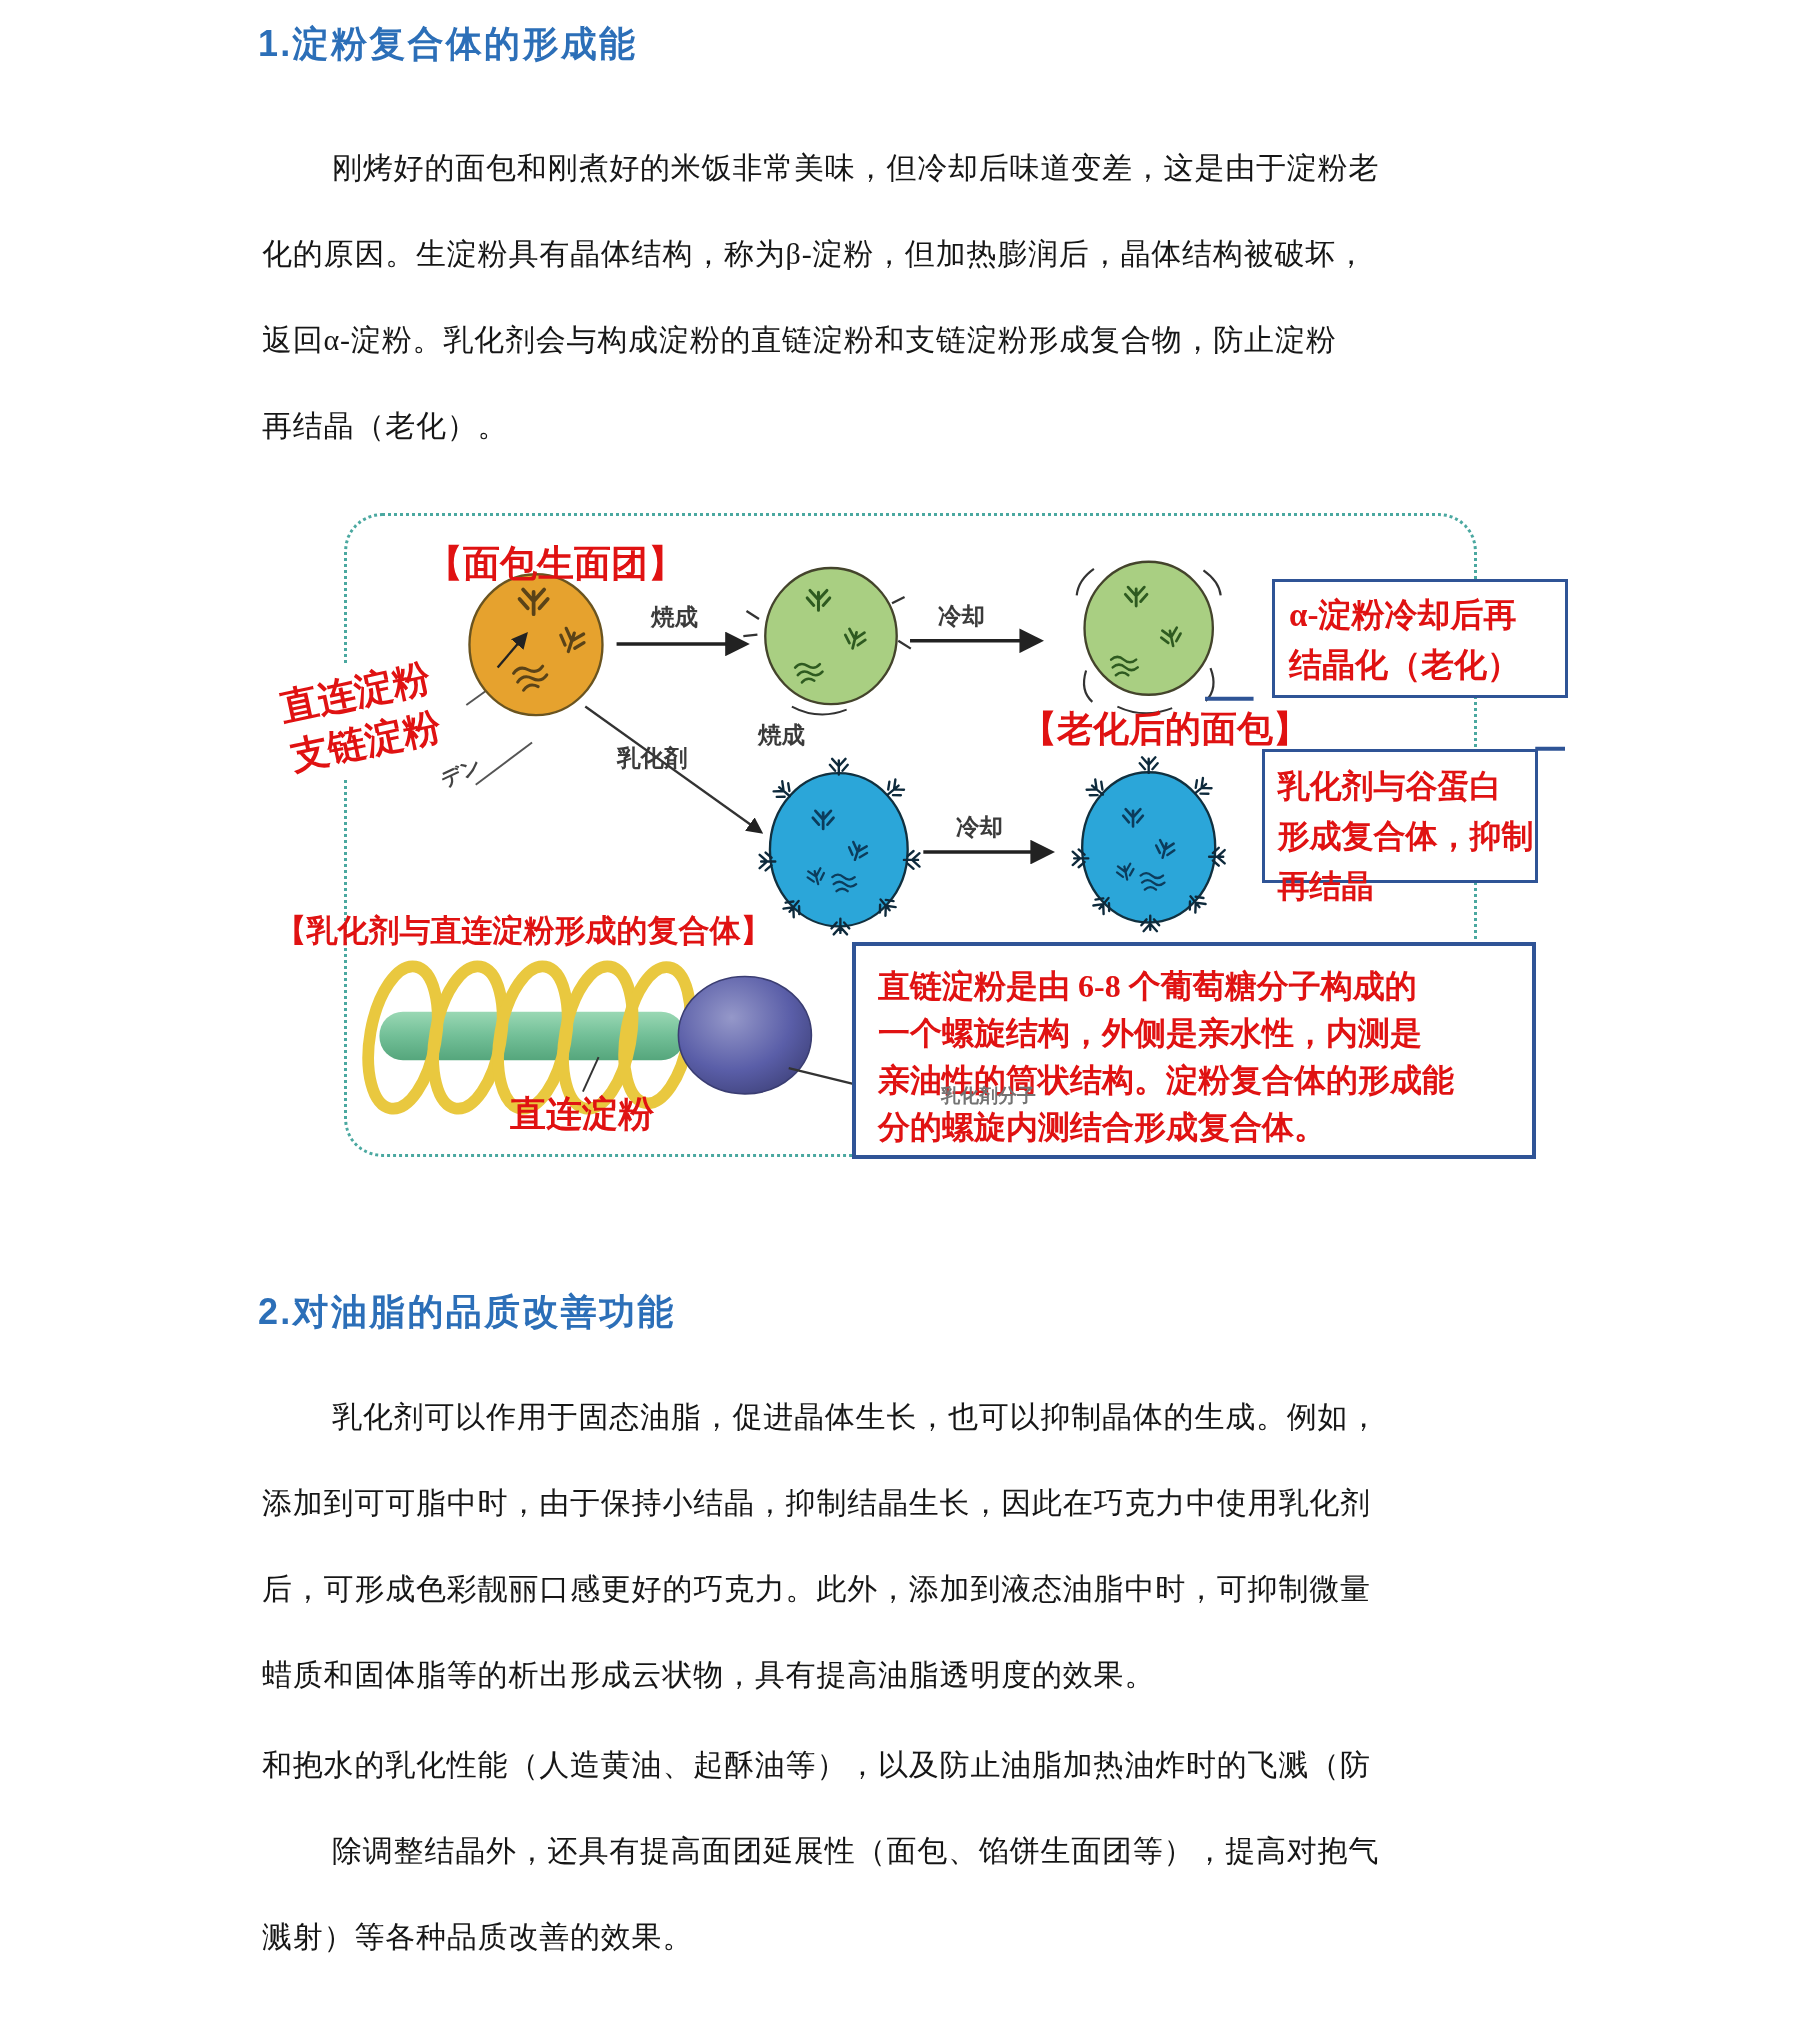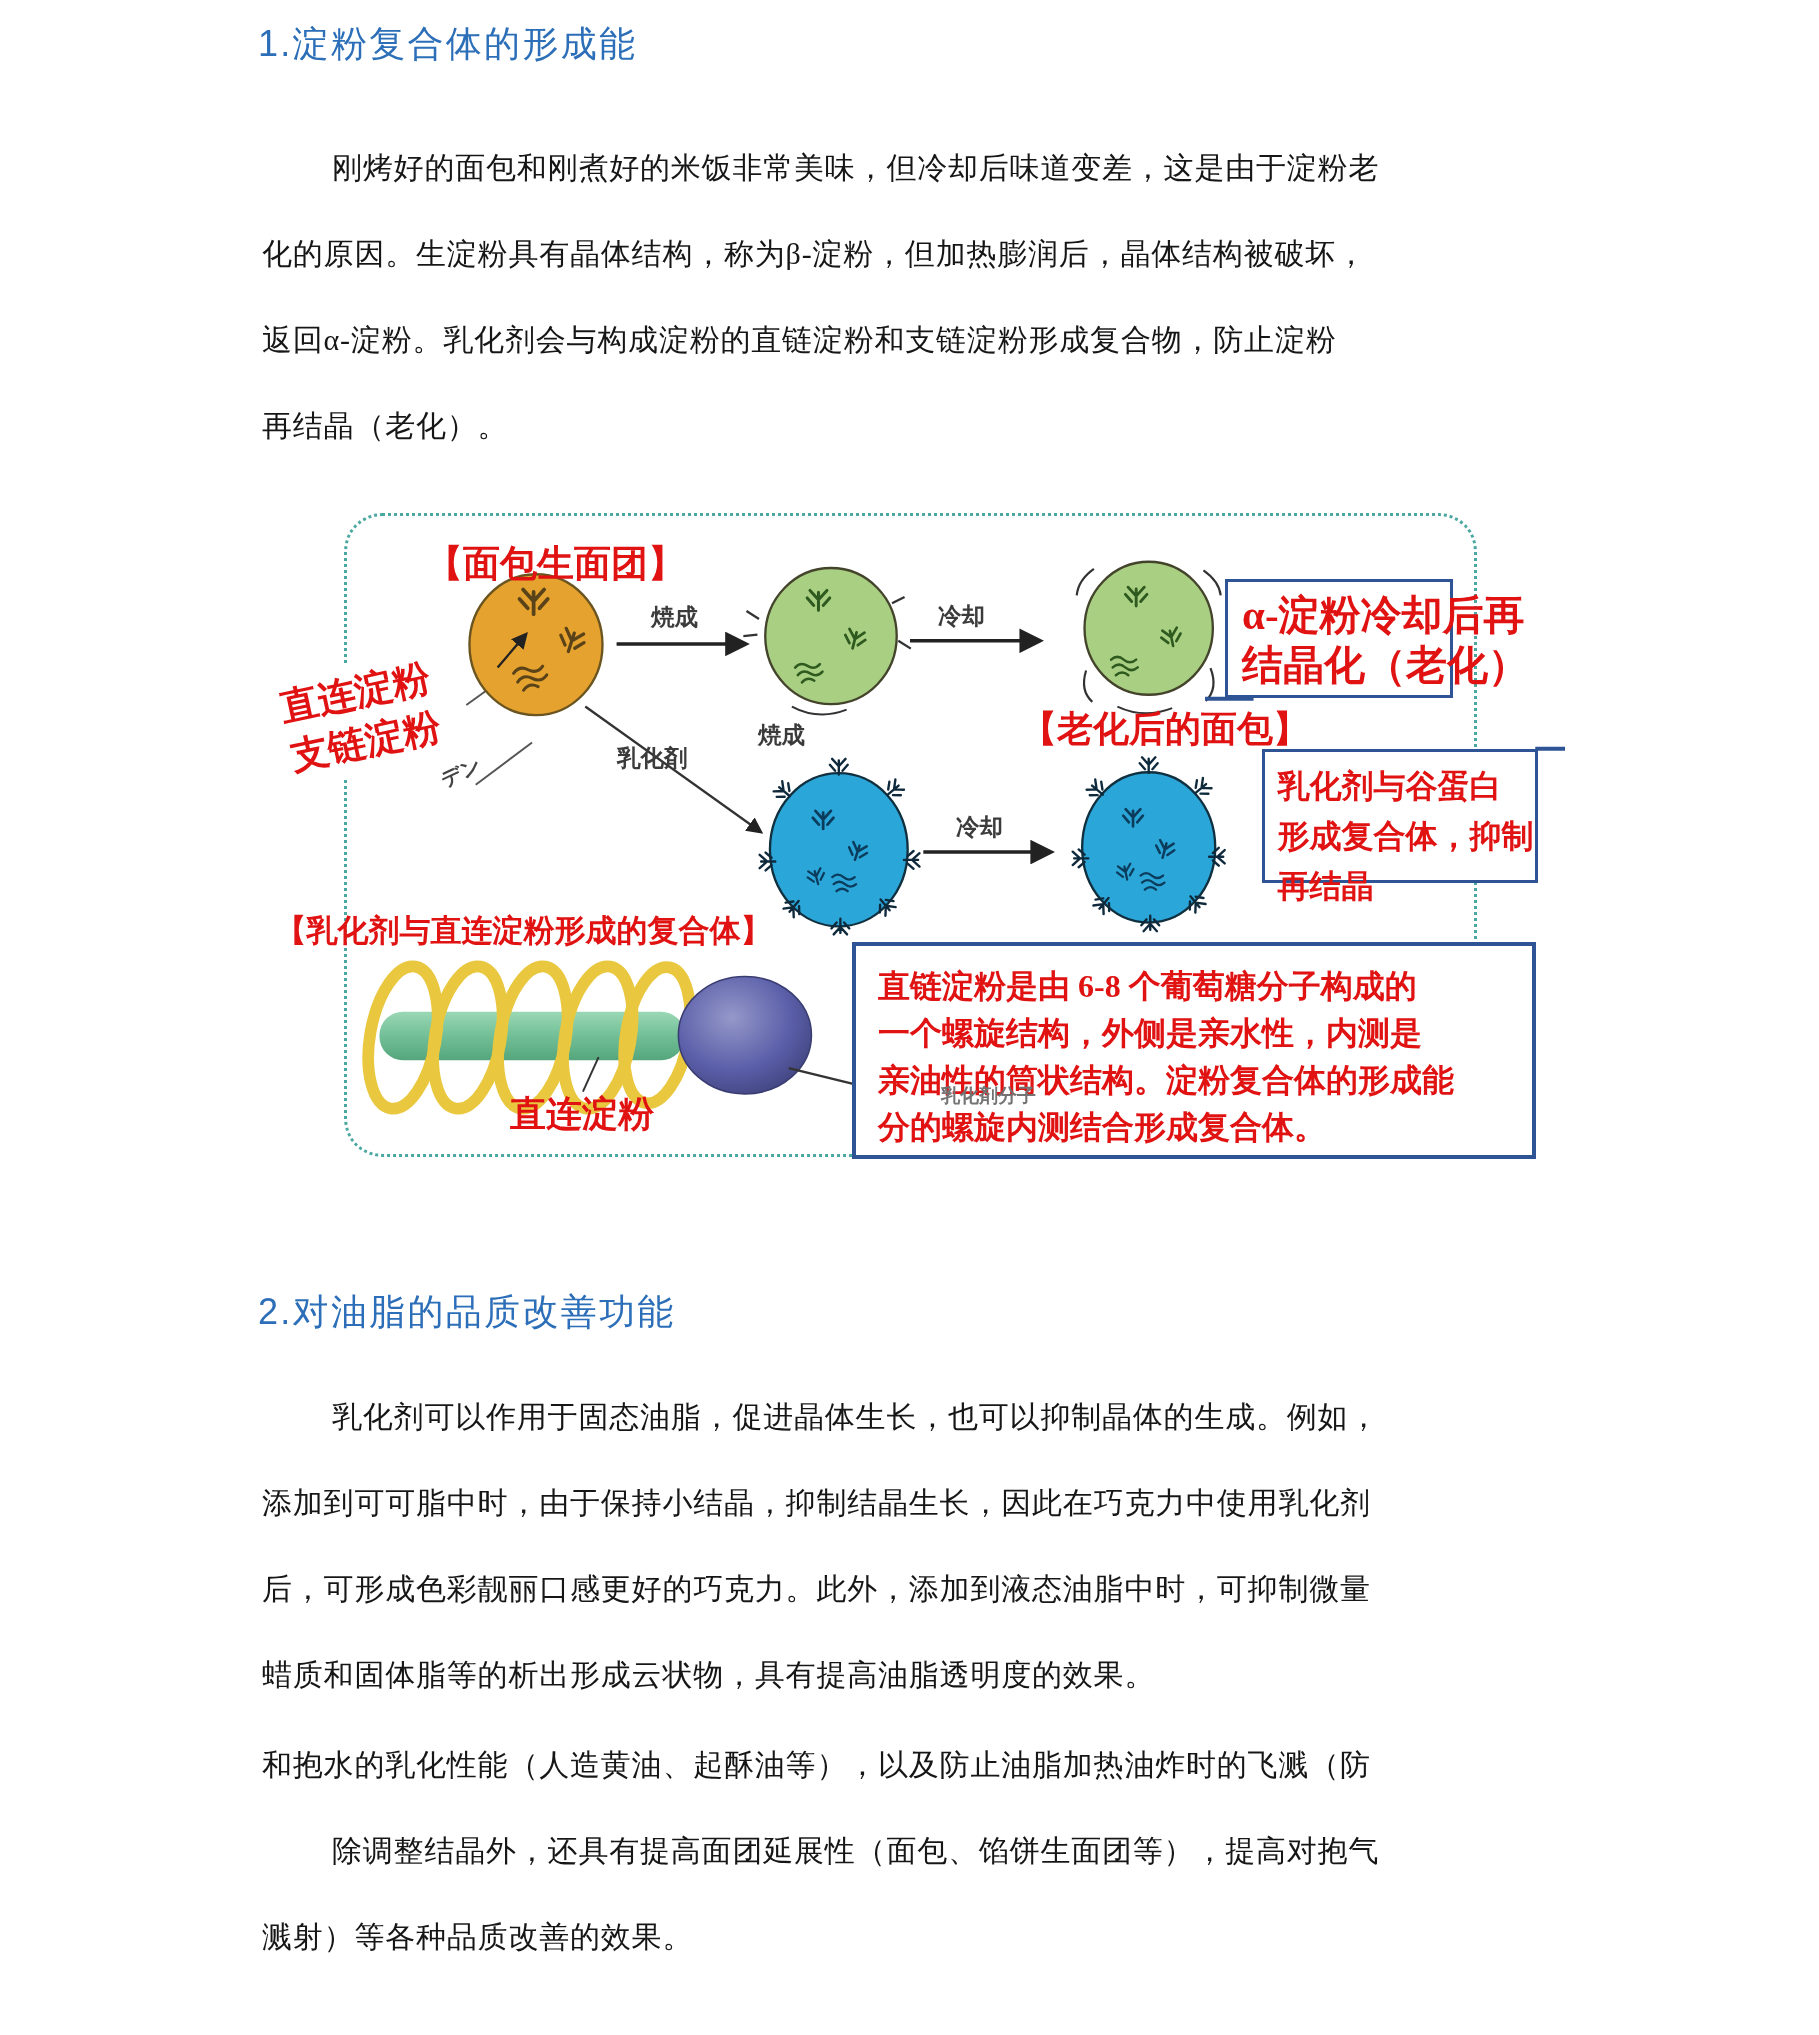--- a/index.html
+++ b/index.html
@@ -2,21 +2,21 @@
 <html style="font-size:12.5px"><head>
 <meta charset="utf-8">
 <style>
   html,body{margin:0;padding:0;}
   body{
     width:1819px;height:2035px;background:#ffffff;position:relative;overflow:hidden;
     font-family:"Liberation Serif","DejaVu Serif",serif;
   }
   .abs{position:absolute;}
   .heading{
-    color:#2c6fb8;font-weight:normal;font-size:36px;letter-spacing:2.3px;
+    color:#2c6fb8;font-weight:bold;font-size:36px;letter-spacing:2.3px;
     font-family:"Liberation Sans","DejaVu Sans",sans-serif;white-space:nowrap;
   }
   .para{font-size:30px;color:#161616;letter-spacing:0.8px;}
   .para .ln{height:86px;line-height:86px;white-space:nowrap;}
   .para .ln.indent{padding-left:70px;}
   .redlabel{color:#e01212;font-weight:bold;white-space:nowrap;}
   .jp{
     font-family:"Liberation Sans","DejaVu Sans",sans-serif;
     color:#3b3b3b;font-weight:bold;white-space:nowrap;
   }
@@ -39,21 +39,21 @@
   #dough-title{left:160px;top:30px;font-size:37px;}
   #aged-bread-label{left:755px;top:196px;font-size:36px;}
   #complex-title{left:9.4px;top:401px;font-size:31px;}
   #amylose-bottom-label{left:244px;top:581px;font-size:36px;}
   #emulsifier-molecule-label{left:675px;top:574px;font-size:19px;color:#737373;}
   #bake-top{left:385px;top:92px;font-size:23.5px;}
   #cool-top{left:672px;top:91px;font-size:23.5px;}
   #emulsifier-jp{left:351px;top:233px;font-size:23.5px;}
   #bake-diag{left:492px;top:210px;font-size:23.5px;}
   #cool-bottom{left:690px;top:302px;font-size:23.5px;}
-  #box-alpha{left:959px;top:70px;width:228px;height:119px;font-size:41px;line-height:50px;padding:7.8px 0 0 14px;}
+  #box-alpha{left:1006px;top:70px;width:296px;height:119px;font-size:33px;line-height:50px;padding:7.8px 0 0 14px;}
   #box-gluten{left:996px;top:240px;width:276px;height:134px;font-size:32px;line-height:50px;padding:9.4px 0 0 12.5px;}
   #box-amylose{left:586px;top:433px;width:684px;height:217px;font-size:32px;line-height:47px;padding:17px 12px 0 22px;border-width:4.7px;}
   #h1{left:258px;top:19.6px;}
   #p1{left:262px;top:125px;width:1323px;}
   #h2{left:258px;top:1288px;}
   #p2{left:262px;top:1374px;width:1323px;}
   #p3{left:262px;top:1722px;width:1323px;}
 </style>
 </head>
 <body>

